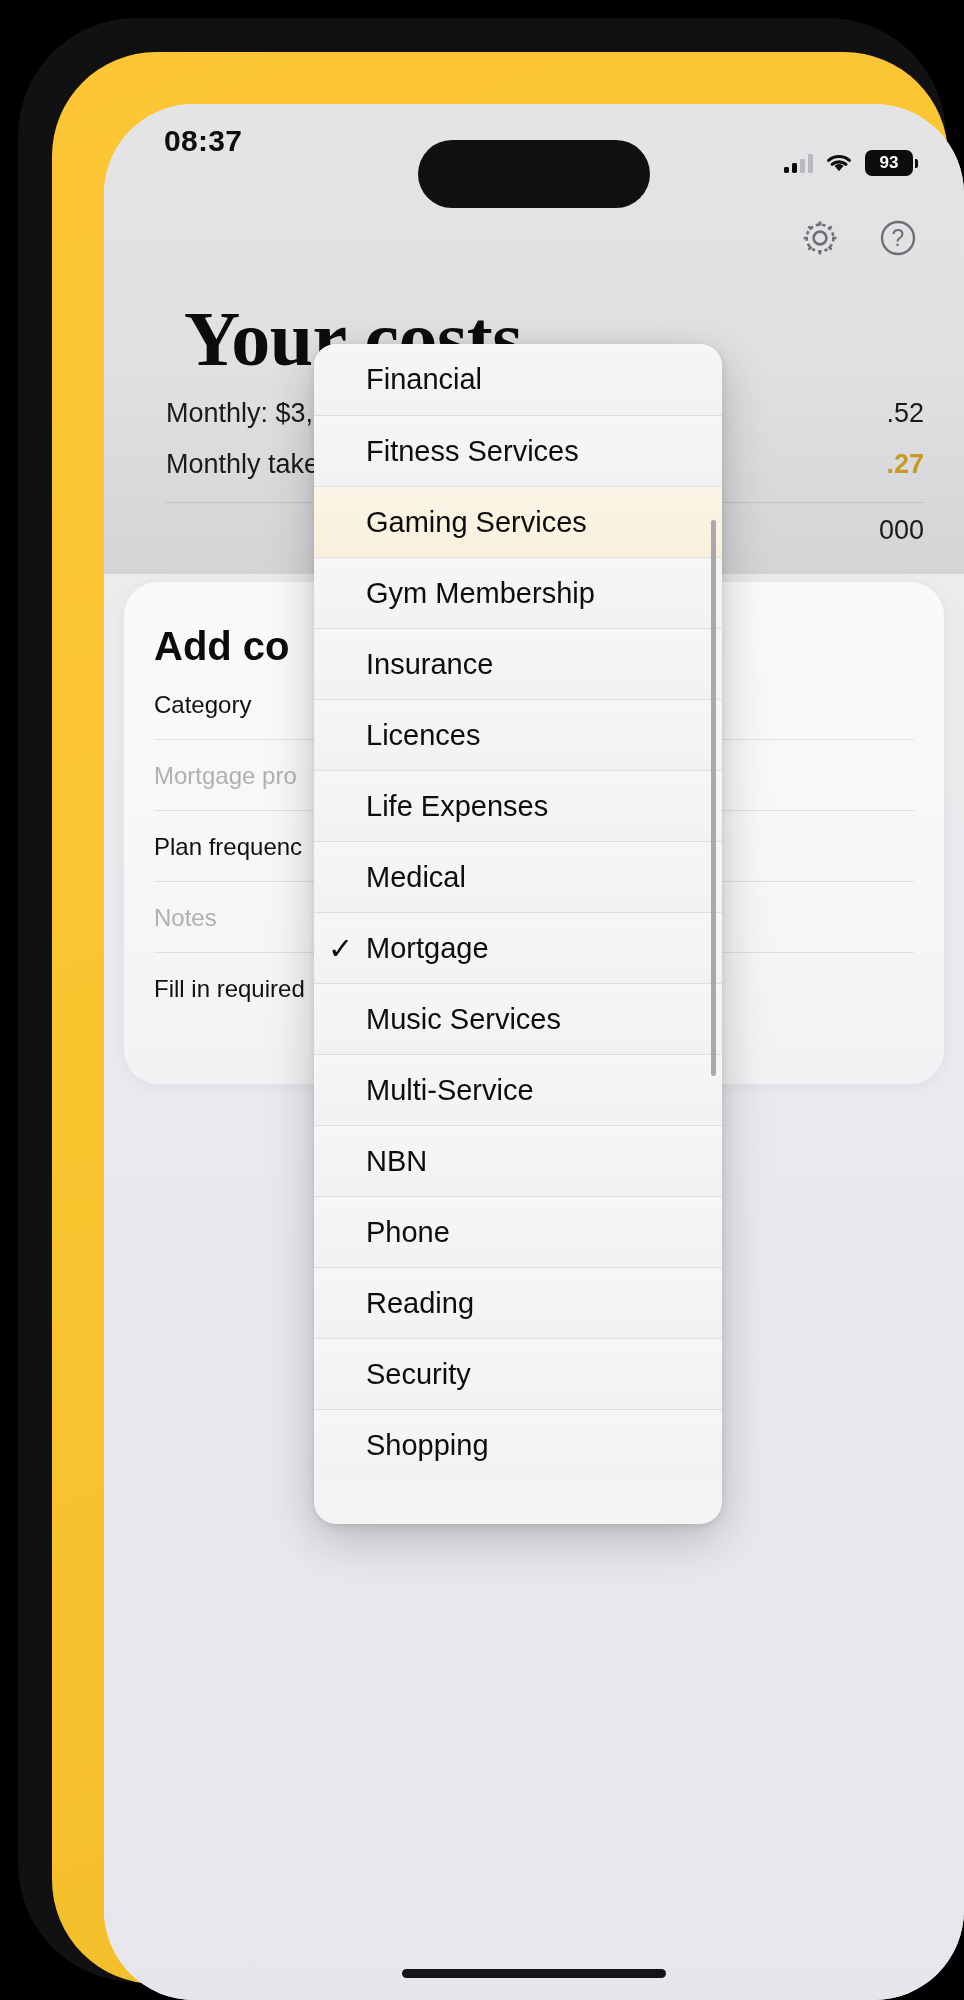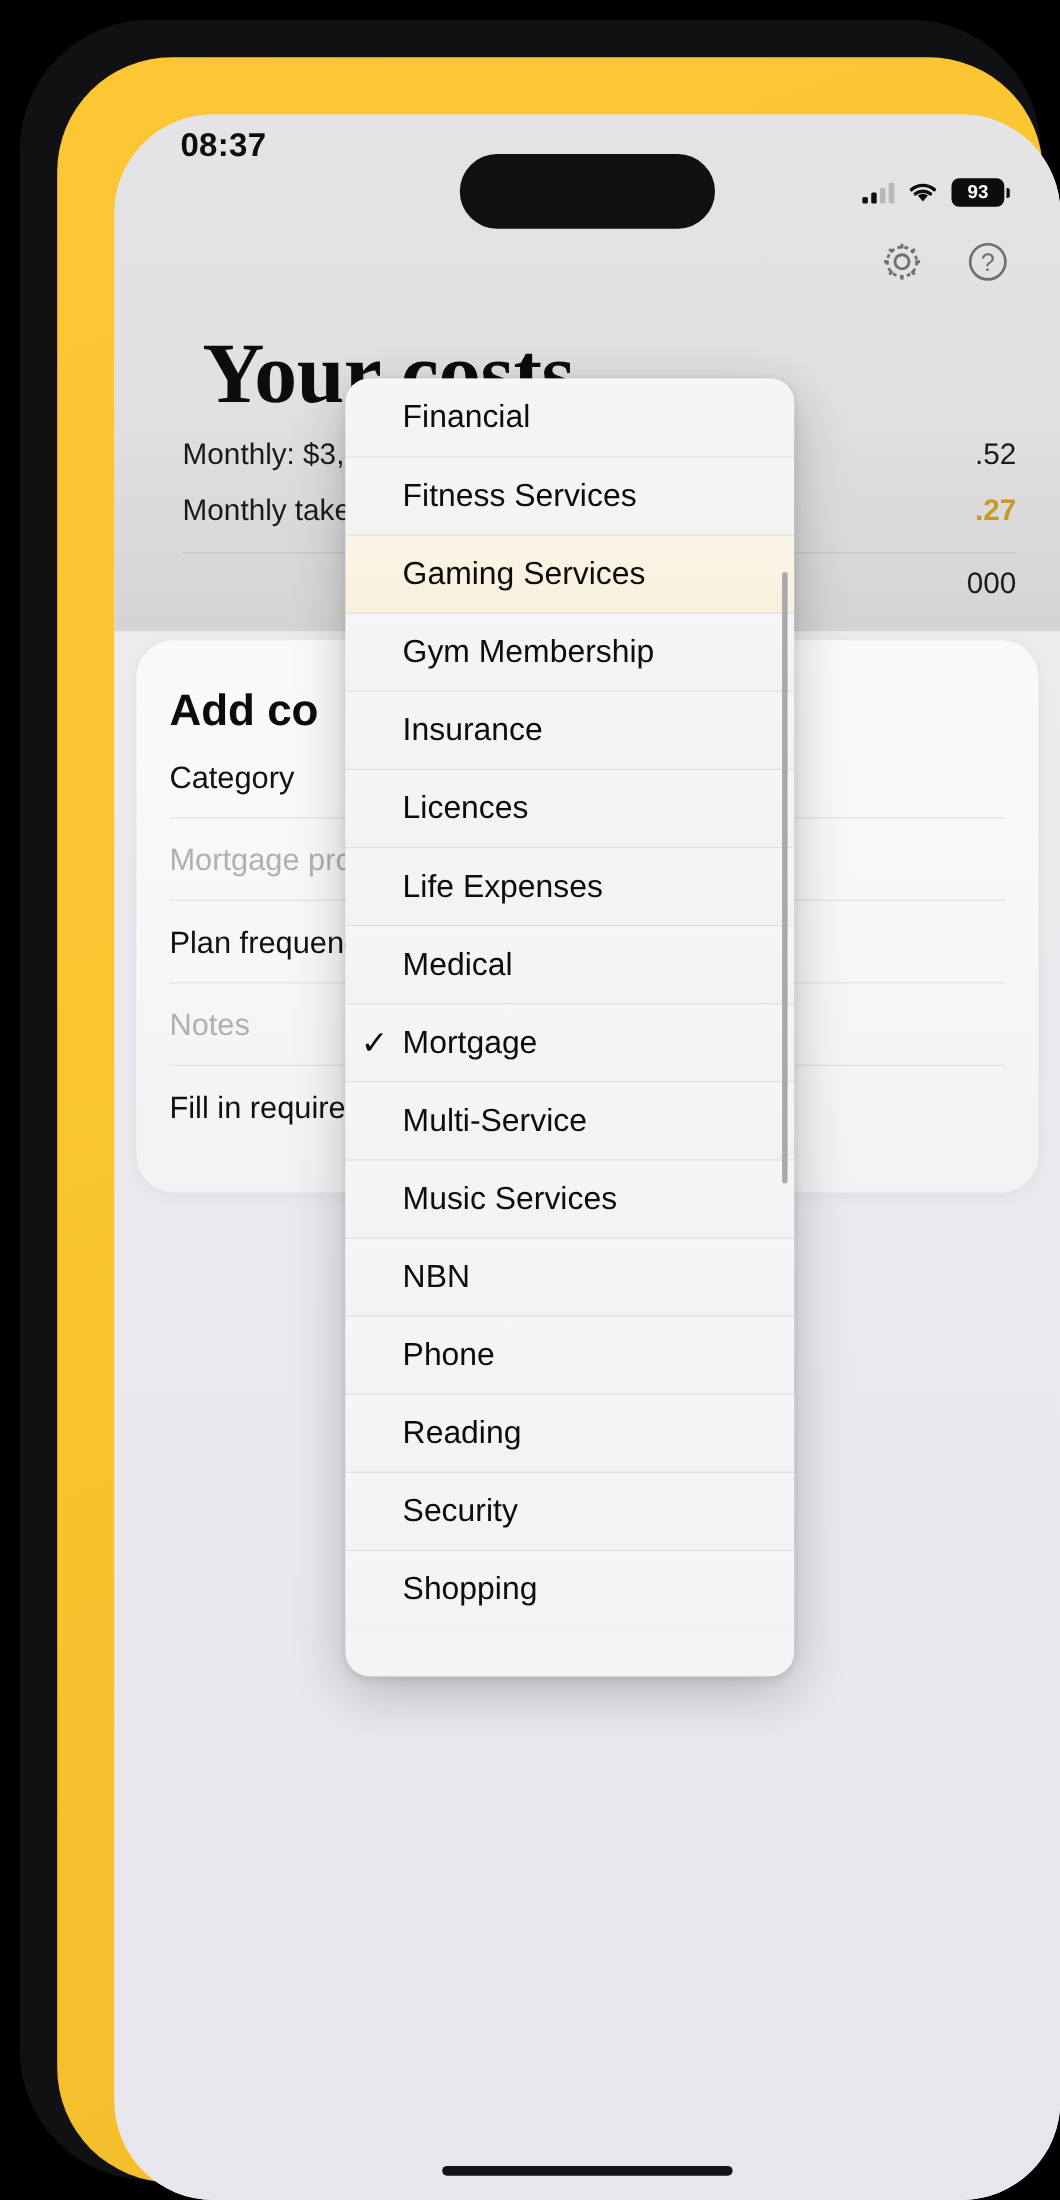--- a/index.html
+++ b/index.html
@@ -28,22 +28,22 @@
     position:absolute; left:0; top:0; width:100%; height:470px;
     background:linear-gradient(180deg,#e4e4e6 0%,#e1e1e3 55%,#d4d4d7 100%);
   }
   .bg-bottom{
     position:absolute; left:0; top:470px; width:100%; bottom:0;
     background:linear-gradient(180deg,#ececed 0%,#e9e9ee 30%,#e6e6ec 100%);
   }
 
   
   .statusbar{
-    position:absolute; left:0; top:12px; width:100%; height:74px;
-    display:flex; justify-content:space-between;
+    position:absolute; left:0; top:0; width:100%; height:74px;
+    display:flex; align-items:center; justify-content:space-between;
     padding:0 46px 0 60px; z-index:40;
   }
   .clock{ font-size:30px; font-weight:700; color:#0d0d0d; letter-spacing:.3px; }
   .status-right{ display:flex; align-items:center; gap:12px;margin-top:44px; }
   .sig{ display:flex; align-items:flex-end; gap:3px; height:20px; }
   .sig i{ width:5px; background:#0d0d0d; border-radius:1.4px; display:block; }
   .sig i:nth-child(1){ height:6px;}
   .sig i:nth-child(2){ height:10px;}
   .sig i:nth-child(3){ height:14px; background:#b9b9bd;}
   .sig i:nth-child(4){ height:19px; background:#b9b9bd;}
@@ -87,21 +87,21 @@
     position:absolute; left:20px; right:20px; top:478px; height:502px;
     background:linear-gradient(180deg,#fafafa 0%,#f7f7f8 60%,#f2f2f4 100%);
     border-radius:34px; z-index:18;
     box-shadow:0 2px 14px rgba(0,0,0,.05);
   }
   .card-title{
     font-family:Liberation Sans, sans-serif; font-weight:700;
     font-size:40px; color:#0c0c0c; padding:42px 0 0 30px;
   }
   .field{
-    margin:0 30px; padding:22px 0 20px; font-size:28px; color:#111;
+    margin:0 30px; padding:22px 0 20px; font-size:24px; color:#111;
     border-bottom:1px solid #e0e0e3;
   }
   .field.ph{ color:#b0b0b4; }
   .field.last{ border-bottom:none; }
 
   
   .dropdown{
     position:absolute; left:210px; top:240px; width:408px; height:1180px;
     background:#f4f4f5; border-radius:22px; z-index:60;
     box-shadow:0 14px 48px rgba(0,0,0,.22), 0 2px 8px rgba(0,0,0,.10);
@@ -231,24 +231,24 @@
                 <span>Life Expenses</span>
               </div>
               <div class="dd-item">
                 <span>Medical</span>
               </div>
               <div class="dd-item">
                 <span class="tick">✓</span>
                 <span>Mortgage</span>
               </div>
               <div class="dd-item">
+                <span>Music Services</span>
+              </div>
+              <div class="dd-item">
                 <span>Multi-Service</span>
-              </div>
-              <div class="dd-item">
-                <span>Music Services</span>
               </div>
               <div class="dd-item">
                 <span>NBN</span>
               </div>
               <div class="dd-item">
                 <span>Phone</span>
               </div>
               <div class="dd-item">
                 <span>Reading</span>
               </div>

